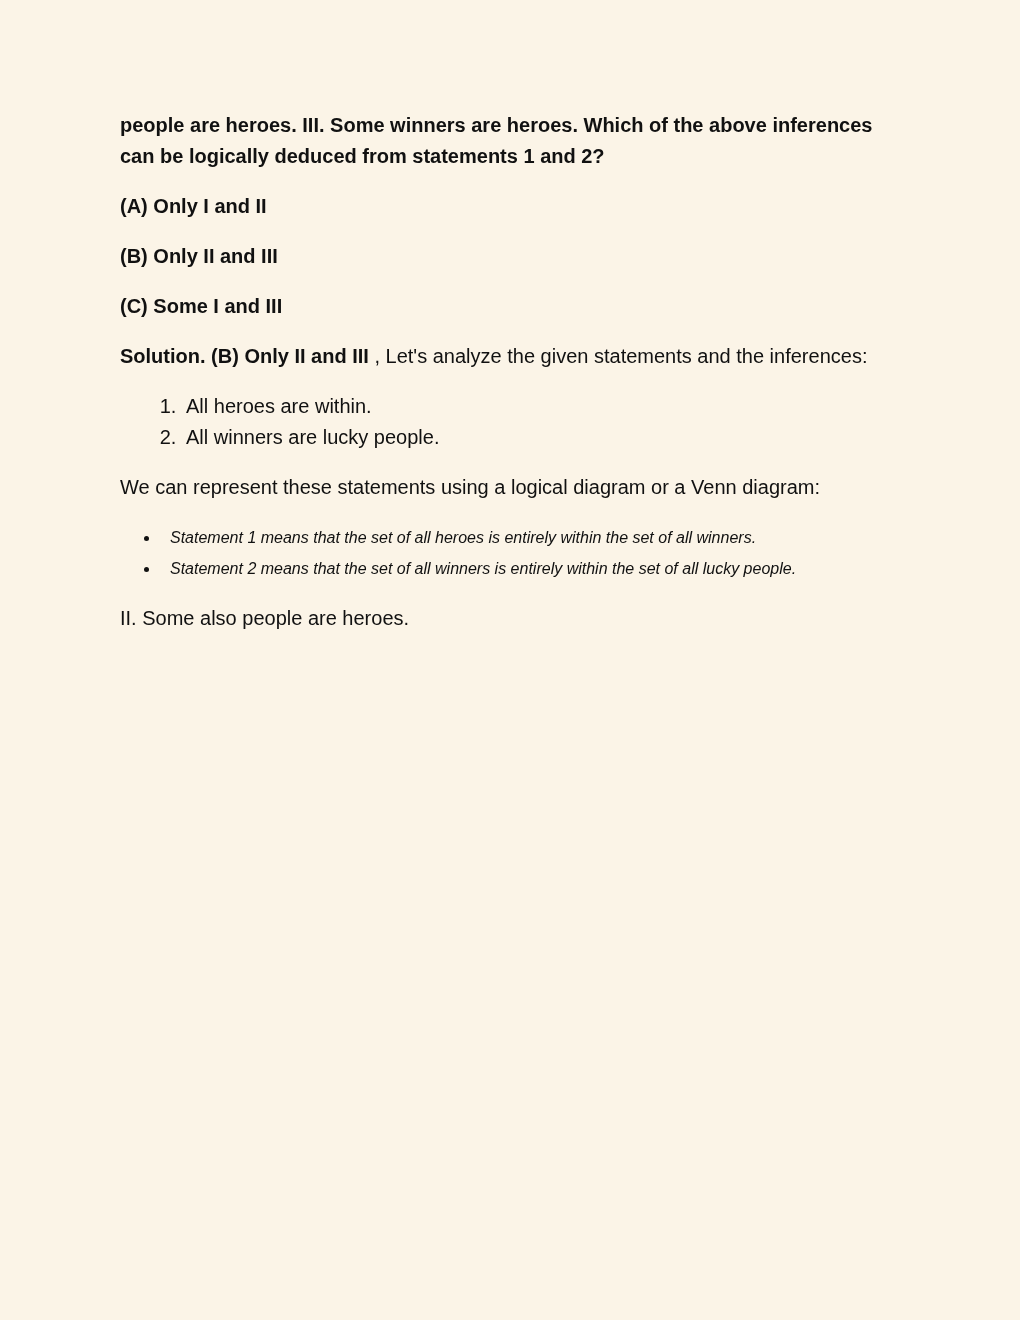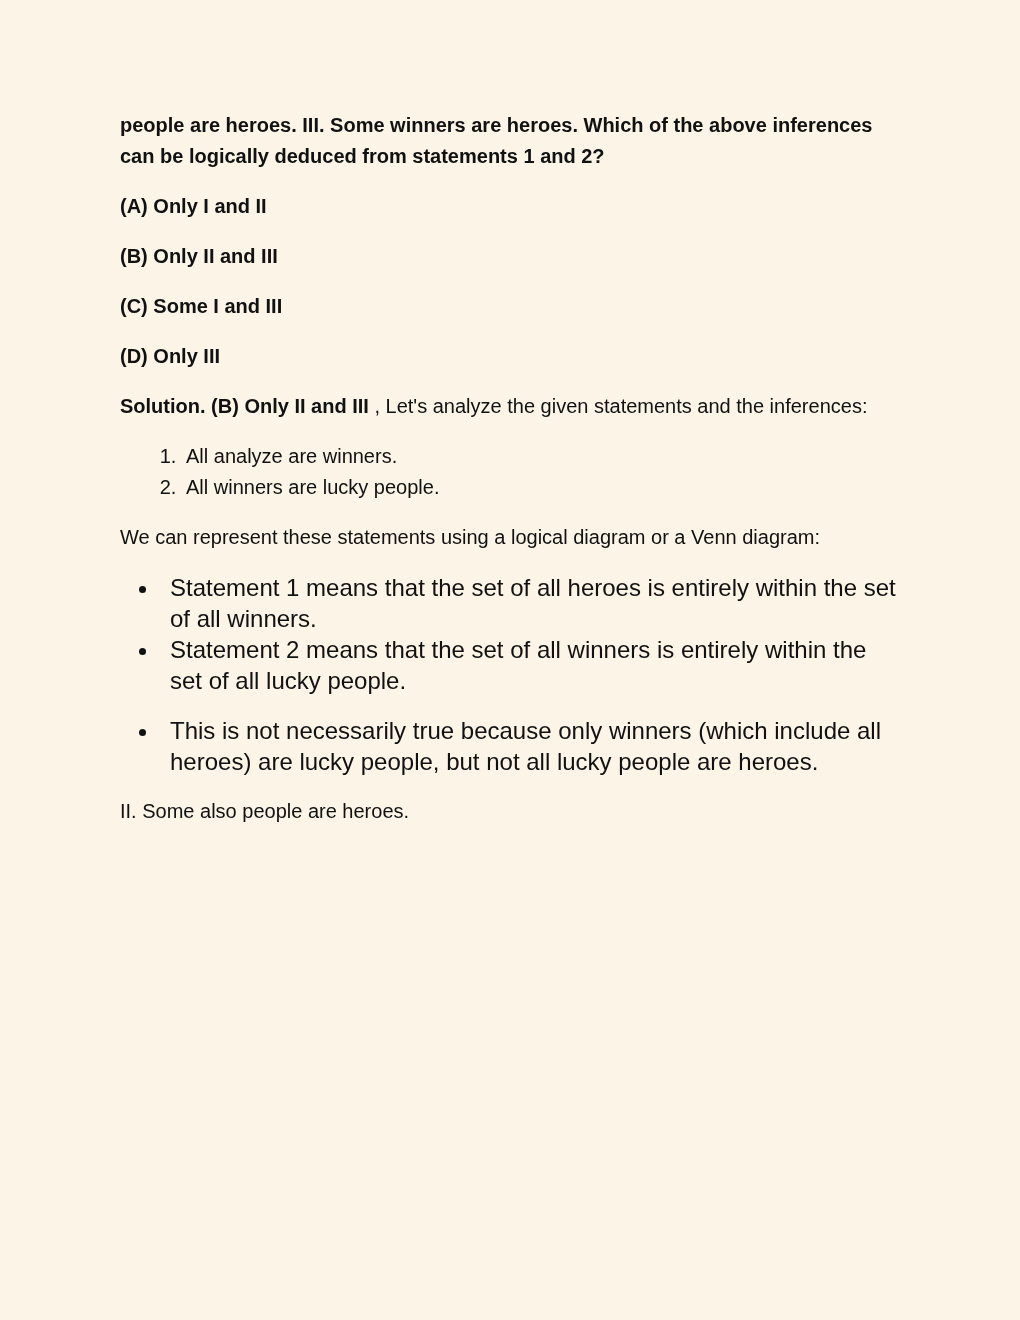--- a/index.html
+++ b/index.html
@@ -41,61 +41,58 @@
     font-size: 20px;
     line-height: 31px;
   }
   ol.statements li {
     padding-left: 4px;
     margin: 0;
   }
   ul.bullets {
     margin: 19px 0;
     padding-left: 40px;
-    font-size: 24px;
+    font-size: 16px;
     line-height: 31px;
     list-style: disc;
+    font-style: italic;
   }
   ul.bullets li {
     padding-left: 10px;
     margin: 0;
   }
 </style>
 </head>
 <body>
 
 <div class="page">
 
   <p class="bold question">people are heroes. III. Some winners are heroes. Which of the above inferences can be logically deduced from statements 1 and 2?</p>
 
   <p class="bold">(A) Only I and II</p>
 
   <p class="bold">(B) Only II and III</p>
 
   <p class="bold">(C) Some I and III</p>
 
-  <p class="bold">(D) Only III</p>
 
   <p><span class="solution-bold">Solution. (B) Only II and III</span><span> , Let's analyze the given statements and the inferences:</span></p>
 
 
   <ol class="statements">
-    <li>All analyze are winners.</li>
+    <li>All heroes are within.</li>
     <li>All winners are lucky people.</li>
   </ol>
 
   <p>We can represent these statements using a logical diagram or a Venn diagram:</p>
 
   <ul class="bullets">
     <li>Statement 1 means that the set of all heroes is entirely within the set of all winners.</li>
     <li>Statement 2 means that the set of all winners is entirely within the set of all lucky people.</li>
   </ul>
 
 
 
-  <ul class="bullets">
-    <li>This is not necessarily true because only winners (which include all heroes) are lucky people, but not all lucky people are heroes.</li>
-  </ul>
 
   <p>II. Some also people are heroes.</p>
 
 
 </div>
 
 </body></html>

